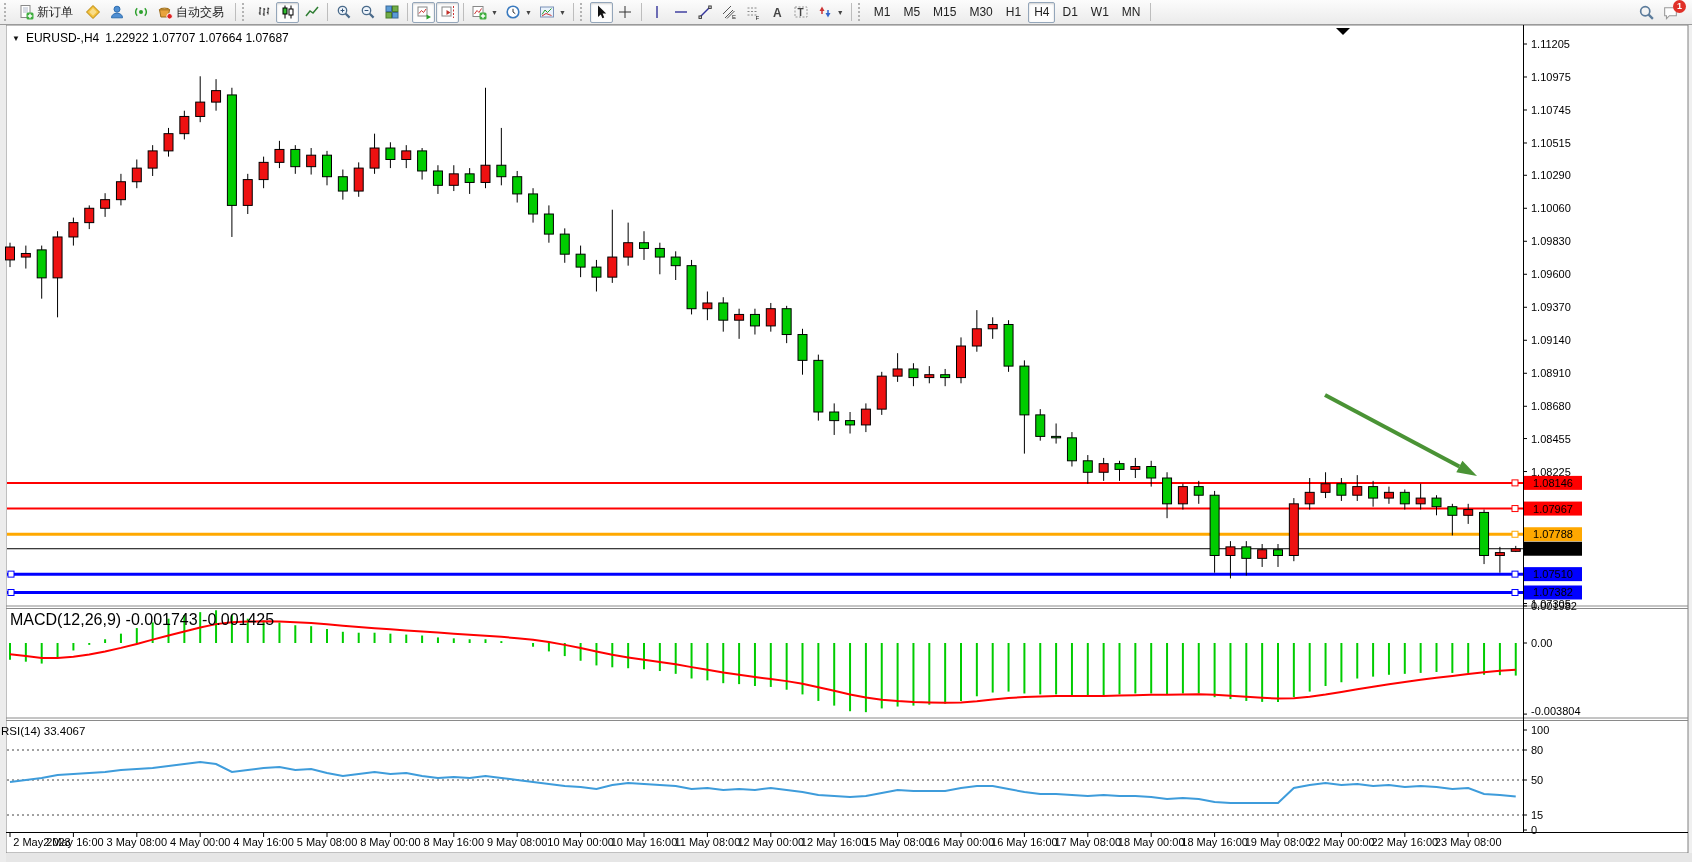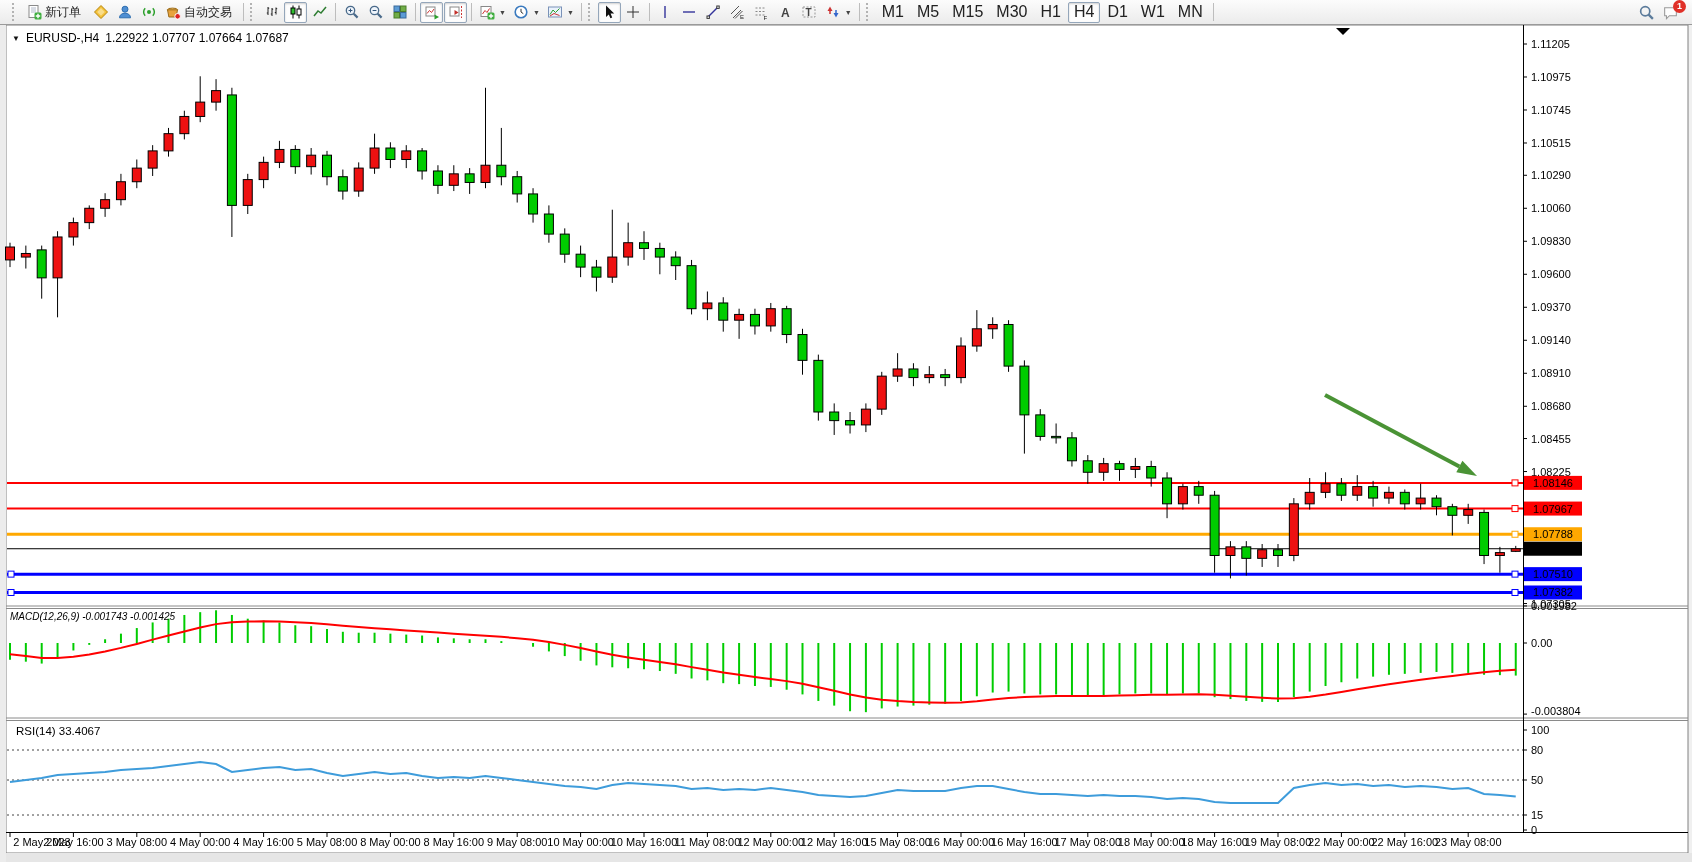--- a/index.html
+++ b/index.html
@@ -1,41 +1,41 @@
 <!DOCTYPE html>
 <html><head>
 <meta charset="utf-8">
 <style>
   html,body{margin:0;padding:0;background:#dcdcdc;font-family:"Liberation Sans",sans-serif;}
   .app{position:relative;width:1692px;height:862px;background:#f0f0f0;overflow:hidden;}
   
-  .toolbar{height:25px;box-sizing:border-box;display:flex;align-items:center;padding:1px 4px 1px 10px;
+  .toolbar{height:25px;box-sizing:border-box;display:flex;align-items:center;padding:1px 4px 1px 2px;
     background:linear-gradient(#fcfcfc,#ebebeb);border-bottom:1px solid #9a9a9a;gap:1px;}
   .tbtn{height:21px;min-width:23px;display:flex;align-items:center;justify-content:center;gap:3px;
     border:1px solid transparent;border-radius:2px;background:transparent;padding:0 2px;
     font:12px "Liberation Sans",sans-serif;color:#222;cursor:default;position:relative;}
   .tbtn.lbl{padding:0 6px 0 3px;}
   .tbtn.pressed{background:#fdfdfd;border-color:#94a6ba;box-shadow:inset 0 1px 2px rgba(0,0,0,.18);text-align:center;}
   .tbtn svg{display:block;}
-  .tf{padding:0 5px;font-size:16px;}
+  .tf{padding:0 5px;font-size:12px;}
   .sep{width:1px;height:18px;background:#bdbdbd;margin:0 3px;flex:none;}
   .grip{width:3px;height:18px;border-left:2px dotted #b3b3b3;margin:0 4px 0 2px;flex:none;}
   .dd{font-size:7px;color:#444;margin-left:1px;}
   .spacer{flex:1;}
   .badge{position:absolute;top:-3px;right:-5px;width:13px;height:13px;border-radius:50%;
     background:#e03028;color:#fff;font:bold 9px/13px "Liberation Sans",sans-serif;text-align:center;}
   
   .chart-area{position:absolute;top:25px;left:0;width:1692px;height:837px;}
   #chart-svg{position:absolute;left:0;top:0;}
   #chart-svg text{font-family:"Liberation Sans",sans-serif;fill:#000;}
   .overlay{position:absolute;color:#000;white-space:nowrap;}
   .chart-title{left:12px;top:6px;font-size:12px;display:flex;align-items:center;gap:6px;}
   .tri{font-size:8px;color:#111;}
-  .macd-label{left:10px;top:586px;font-size:10px;font-style:italic;}
-  .rsi-label{left:16px;top:700px;font-size:11.5px;}
+  .macd-label{left:10px;top:586px;font-size:16px;}
+  .rsi-label{left:1px;top:700px;font-size:11.5px;}
 </style>
 </head>
 <body>
 
 <div class="app">
 
   <div class="toolbar">
     <span class="grip"></span>
 
     <button class="tbtn lbl">

